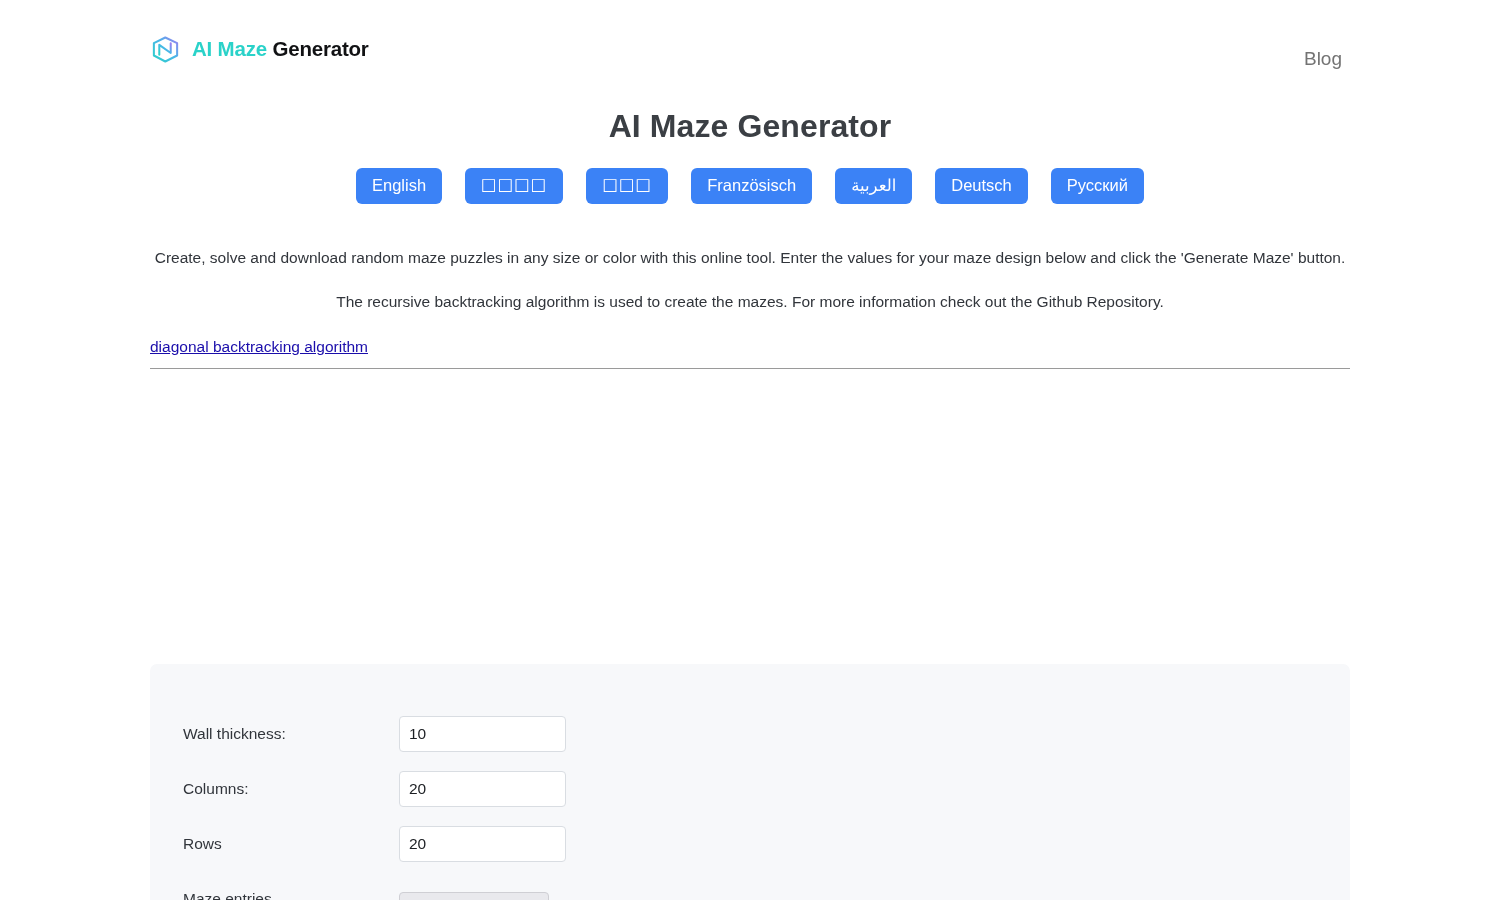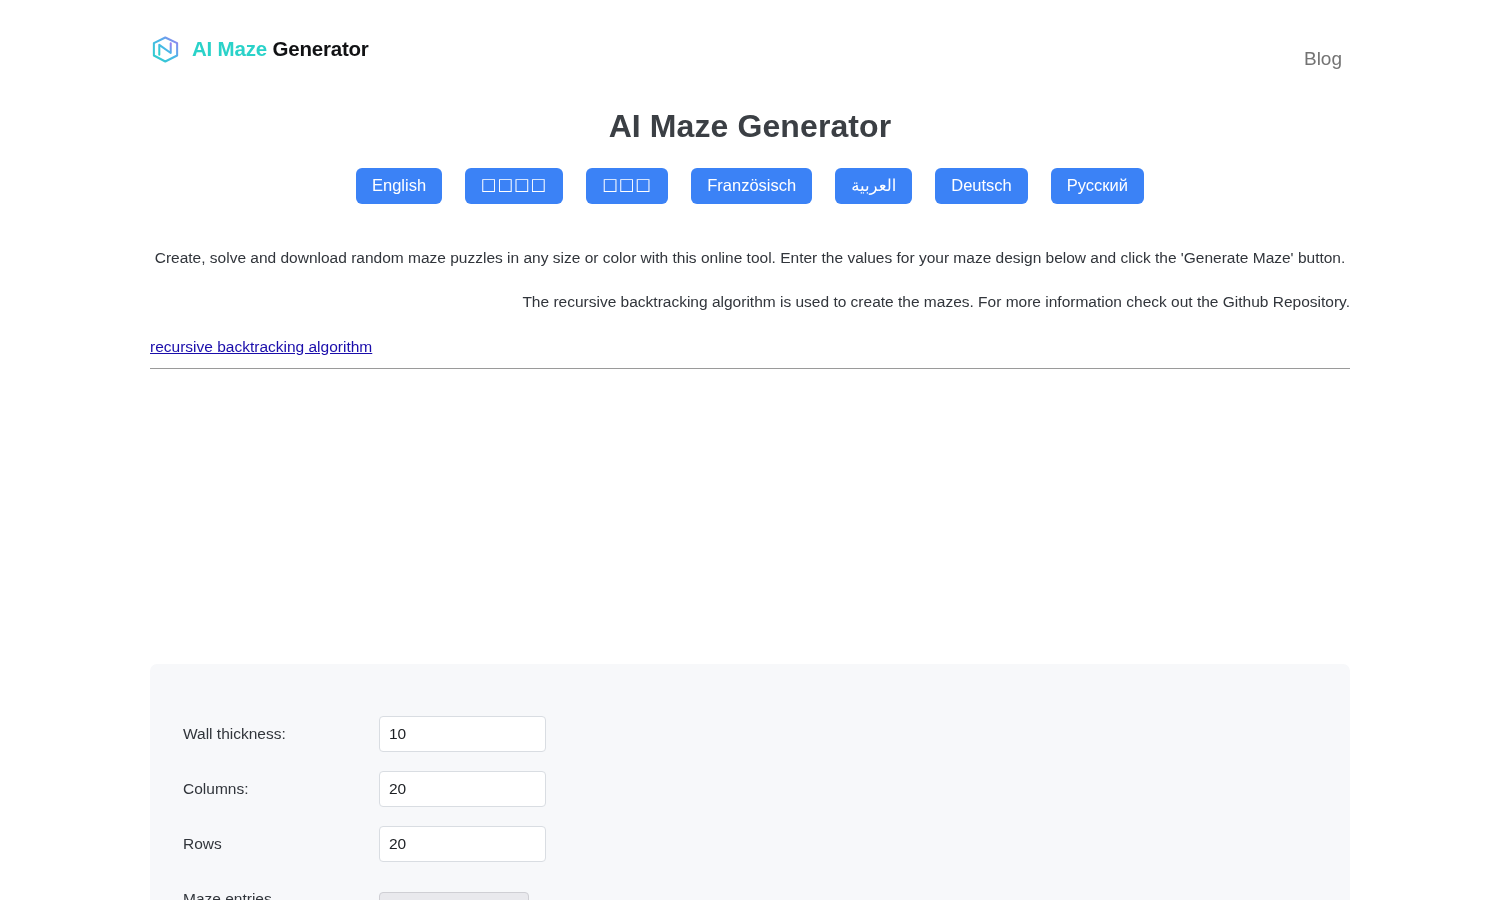--- a/index.html
+++ b/index.html
@@ -115,21 +115,20 @@
     margin: 0;
     padding-top: 41px;
     font-size: 15.5px;
     color: #31353b;
     text-align: center;
     line-height: 1.68;
   }
 
   .intro-para.second {
     padding-top: 18px;
-    text-align: right;
   }
 
   .algo-link-row {
     padding-top: 23px;
   }
 
   .algo-link {
     font-size: 15.5px;
     color: #1a0dab;
     text-decoration: underline;
@@ -156,20 +155,21 @@
     border-radius: 7px 7px 0 0;
     padding: 52px 0 0 33px;
     min-height: 250px;
   }
 
   .form-row {
     display: flex;
     align-items: center;
     margin-bottom: 19px;
     height: 36px;
+    gap: 20px;
   }
 
   .form-label {
     width: 196px;
     flex: 0 0 196px;
     font-size: 15.5px;
     color: #31353b;
     line-height: 1;
   }
 
@@ -258,21 +258,21 @@
       <button class="lang-btn">العربية</button>
       <button class="lang-btn">Deutsch</button>
       <button class="lang-btn">Русский</button>
     </div>
 
     <p class="intro-para">Create, solve and download random maze puzzles in any size or color with this online tool. Enter the values for your maze design below and click the 'Generate Maze' button.</p>
 
     <p class="intro-para second">The recursive backtracking algorithm is used to create the mazes. For more information check out the Github Repository.</p>
 
     <div class="algo-link-row">
-      <a class="algo-link" href="#">recursive backtracking algorithm</a>
+      <a class="algo-link" href="#">diagonal backtracking algorithm</a>
     </div>
 
     <hr class="divider">
 
     <div class="blank-slot"></div>
 
     <div class="settings-panel">
 
       <div class="form-row">
         <label class="form-label">Wall thickness:</label>

